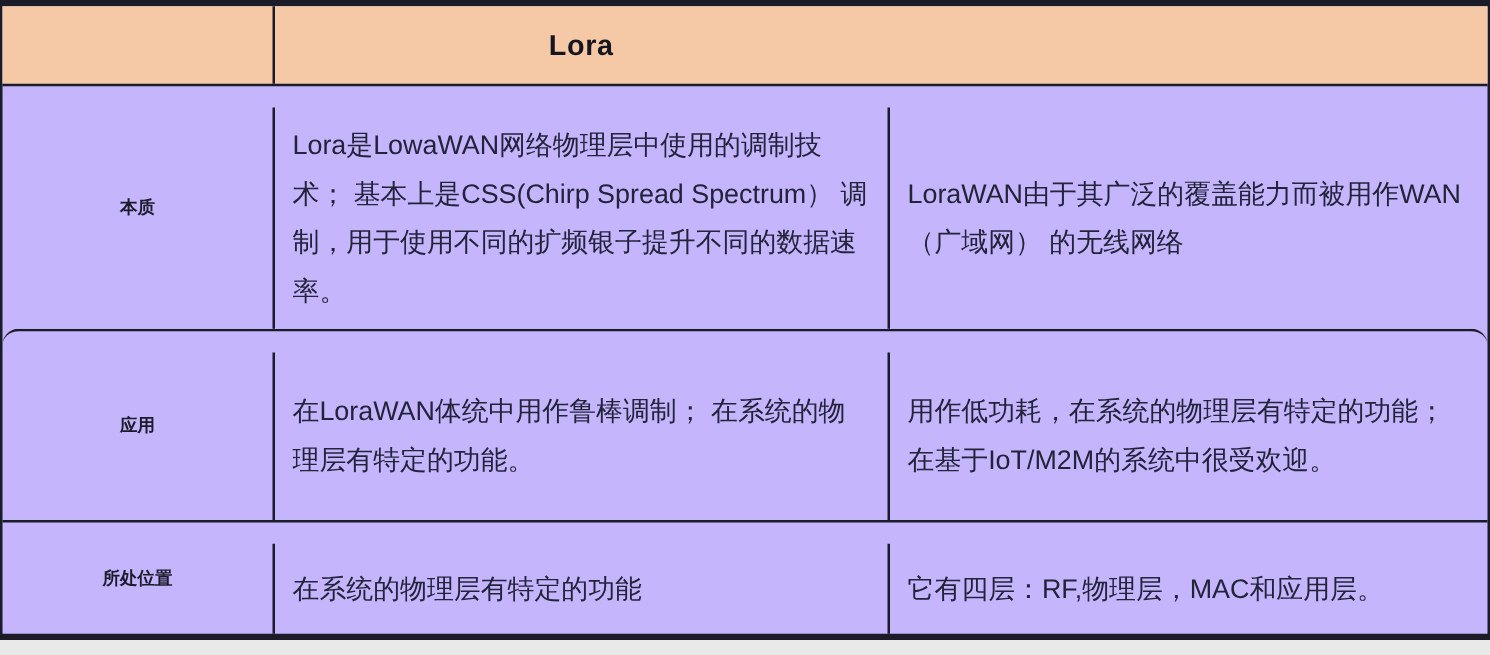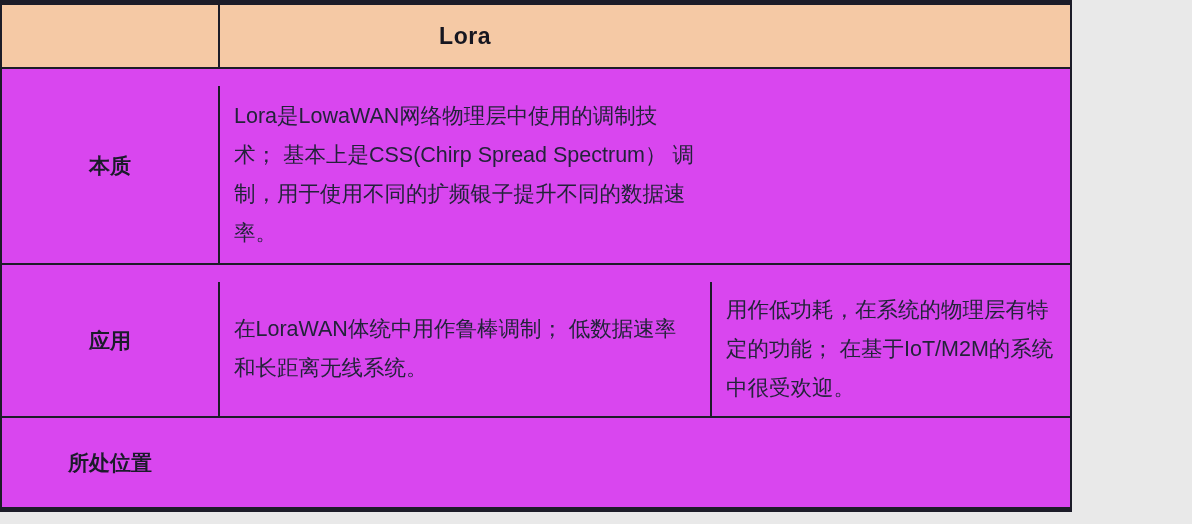--- a/index.html
+++ b/index.html
@@ -4,22 +4,22 @@
 <style>
   * { margin: 0; padding: 0; box-sizing: border-box; }
   html, body {
     width: 1192px;
     height: 524px;
     background: #e9e9e9;
     font-family: "Liberation Sans", "DejaVu Sans", sans-serif;
     overflow: hidden;
   }
   .comparison-table {
-    width: 1072px;
-    background: #d946ef;
+    width: 1192px;
+    background: #c4b5fd;
     border-top: 5px solid #1C1C28;
     border-bottom: 5px solid #1C1C28;
     border-left: 2px solid #1C1C28;
     border-right: 2px solid #1C1C28;
     color: #23233A;
   }
   .t-row {
     display: grid;
     grid-template-columns: 216px 492px 1fr;
   }
@@ -38,61 +38,70 @@
     font-size: 23px;
     font-weight: bold;
     color: #161620;
     letter-spacing: 0.5px;
   }
 
   .body-row .label-cell {
     display: flex;
     align-items: center;
     justify-content: center;
-    font-size: 21px;
+    font-size: 14px;
     font-weight: bold;
     color: #1B1B2A;
   }
   .body-row .content-cell {
     display: flex;
     align-items: center;
     padding: 8px 14px;
     font-size: 21.5px;
     line-height: 39px;
     color: #23233A;
     margin-top: 17px;
   }
   .row-essence  { min-height: 196px; }
-  .row-usage    { min-height: 153px; }
+  .row-usage    { min-height: 153px; border-radius: 13px; }
   .row-position { min-height: 91px; }
 </style>
 </head>
 <body>
 
 <div class="comparison-table">
 
   <div class="t-row header-row">
     <div class="t-cell"></div>
     <div class="t-cell">Lora</div>
   </div>
 
   <div class="t-row body-row row-essence">
     <div class="t-cell label-cell">本质</div>
     <div class="t-cell content-cell">
       <span>Lora是LowaWAN网络物理层中使用的调制技术； 基本上是CSS(Chirp Spread Spectrum） 调制，用于使用不同的扩频银子提升不同的数据速率。</span>
     </div>
+    <div class="t-cell content-cell">
+      <span>LoraWAN由于其广泛的覆盖能力而被用作WAN （广域网） 的无线网络</span>
+    </div>
   </div>
 
   <div class="t-row body-row row-usage">
     <div class="t-cell label-cell">应用</div>
     <div class="t-cell content-cell">
-      <span>在LoraWAN体统中用作鲁棒调制； 低数据速率和长距离无线系统。</span>
+      <span>在LoraWAN体统中用作鲁棒调制； 在系统的物理层有特定的功能。</span>
     </div>
     <div class="t-cell content-cell">
       <span>用作低功耗，在系统的物理层有特定的功能； 在基于IoT/M2M的系统中很受欢迎。</span>
     </div>
   </div>
 
   <div class="t-row body-row row-position">
     <div class="t-cell label-cell">所处位置</div>
+    <div class="t-cell content-cell">
+      <span>在系统的物理层有特定的功能</span>
+    </div>
+    <div class="t-cell content-cell">
+      <span>它有四层：RF,物理层，MAC和应用层。</span>
+    </div>
   </div>
 
 </div>
 
 </body></html>

